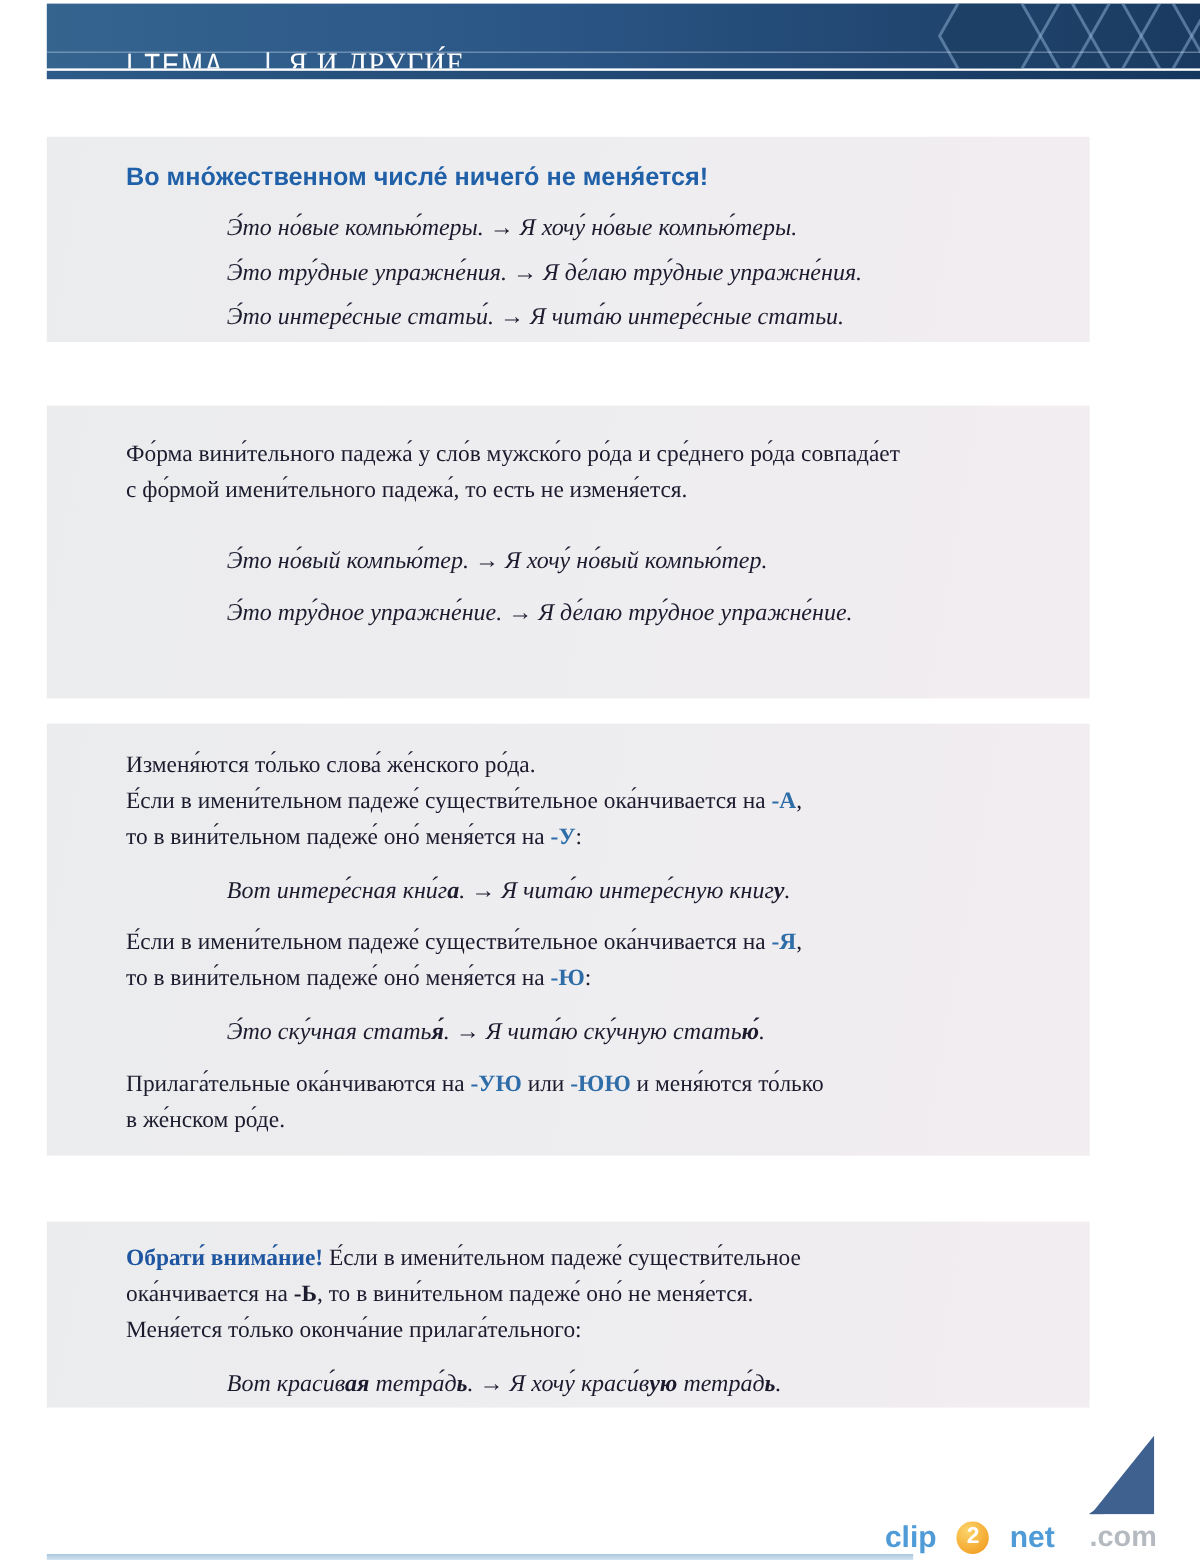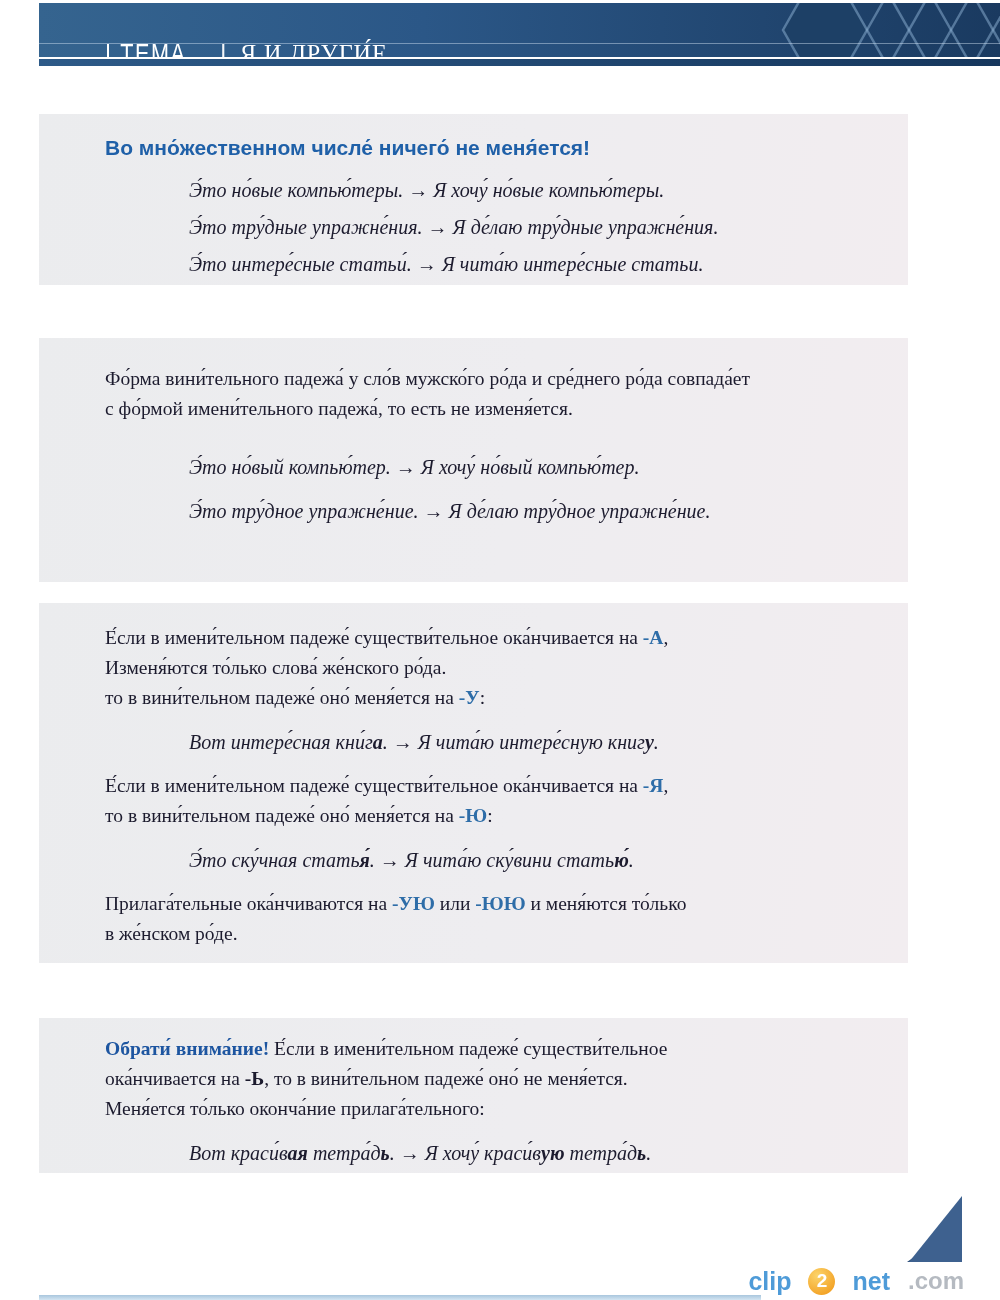--- a/index.html
+++ b/index.html
@@ -77,21 +77,21 @@
     display:flex;align-items:center;line-height:28px;gap:16px;
   }
   .wm-clip{color:var(--logo_blue,#4e9bd8);}
   .wm-two{
     width:27px;height:27px;border-radius:50%;
     background:radial-gradient(circle at 35% 28%,#fcd46a,#f09413);
     color:#fff;font-size:19px;display:flex;align-items:center;justify-content:center;
     margin:0 1px;
   }
   .wm-net{color:var(--logo_blue,#4e9bd8);}
-  .wm-com{color:var(--logo_gray,#b5bac1);margin-left:2px;font-size:24px;text-align:center;}
+  .wm-com{color:var(--logo_gray,#b5bac1);margin-left:13px;font-size:24px;text-align:center;}
   .bottom-strip{
     position:absolute;left:39px;bottom:0;width:722px;height:5px;
     background:linear-gradient(180deg,#a9c6dd 0%,#d3e5f2 100%);
   }
 </style>
 </head>
 <body>
 
 <header class="topbar">
   <svg class="hexes" viewBox="0 0 230 54" preserveAspectRatio="xMaxYMid slice">
@@ -125,30 +125,30 @@
   <section class="box box-masc">
       <p class="line para"><span>Фо́рма вини́тельного падежа́ у сло́в мужско́го ро́да и сре́днего ро́да совпада́ет</span></p>
       <p class="line para"><span>с фо́рмой имени́тельного падежа́, то есть не изменя́ется.</span></p>
       <p class="line blank"></p>
       <p class="line blank"></p>
       <p class="line example"><span>Э́то но́вый компью́тер. → Я хочу́ но́вый компью́тер.</span></p>
       <p class="line blank"></p>
       <p class="line example"><span>Э́то тру́дное упражне́ние. → Я де́лаю тру́дное упражне́ние.</span></p>
     </section>
   <section class="box box-fem">
+      <p class="line para"><span>Изменя́ются то́лько слова́ же́нского ро́да.</span></p>
       <p class="line para"><span>Е́сли в имени́тельном падеже́ существи́тельное ока́нчивается на </span><span class="seg-b c-ending">-А</span><span>,</span></p>
-      <p class="line para"><span>Изменя́ются то́лько слова́ же́нского ро́да.</span></p>
       <p class="line para"><span>то в вини́тельном падеже́ оно́ меня́ется на </span><span class="seg-b c-ending">-У</span><span>:</span></p>
       <p class="line blank"></p>
       <p class="line example"><span>Вот интере́сная кни́г</span><span class="seg-b">а</span><span>. → Я чита́ю интере́сную книг</span><span class="seg-b">у</span><span>.</span></p>
       <p class="line blank"></p>
       <p class="line para"><span>Е́сли в имени́тельном падеже́ существи́тельное ока́нчивается на </span><span class="seg-b c-ending">-Я</span><span>,</span></p>
       <p class="line para"><span>то в вини́тельном падеже́ оно́ меня́ется на </span><span class="seg-b c-ending">-Ю</span><span>:</span></p>
       <p class="line blank"></p>
-      <p class="line example"><span>Э́то ску́чная стать</span><span class="seg-b">я́</span><span>. → Я чита́ю ску́вини стать</span><span class="seg-b">ю́</span><span>.</span></p>
+      <p class="line example"><span>Э́то ску́чная стать</span><span class="seg-b">я́</span><span>. → Я чита́ю ску́чную стать</span><span class="seg-b">ю́</span><span>.</span></p>
       <p class="line blank"></p>
       <p class="line para"><span>Прилага́тельные ока́нчиваются на </span><span class="seg-b c-ending">-УЮ</span><span> или </span><span class="seg-b c-ending">-ЮЮ</span><span> и меня́ются то́лько</span></p>
       <p class="line para"><span>в же́нском ро́де.</span></p>
     </section>
   <section class="box box-attn">
       <p class="line para"><span class="seg-b c-notice">Обрати́ внима́ние!</span><span> Е́сли в имени́тельном падеже́ существи́тельное</span></p>
       <p class="line para"><span>ока́нчивается на </span><span class="seg-b">-Ь</span><span>, то в вини́тельном падеже́ оно́ не меня́ется.</span></p>
       <p class="line para"><span>Меня́ется то́лько оконча́ние прилага́тельного:</span></p>
       <p class="line blank"></p>
       <p class="line example"><span>Вот краси́в</span><span class="seg-b">ая</span><span> тетра́д</span><span class="seg-b">ь</span><span>. → Я хочу́ краси́в</span><span class="seg-b">ую</span><span> тетра́д</span><span class="seg-b">ь</span><span>.</span></p>

